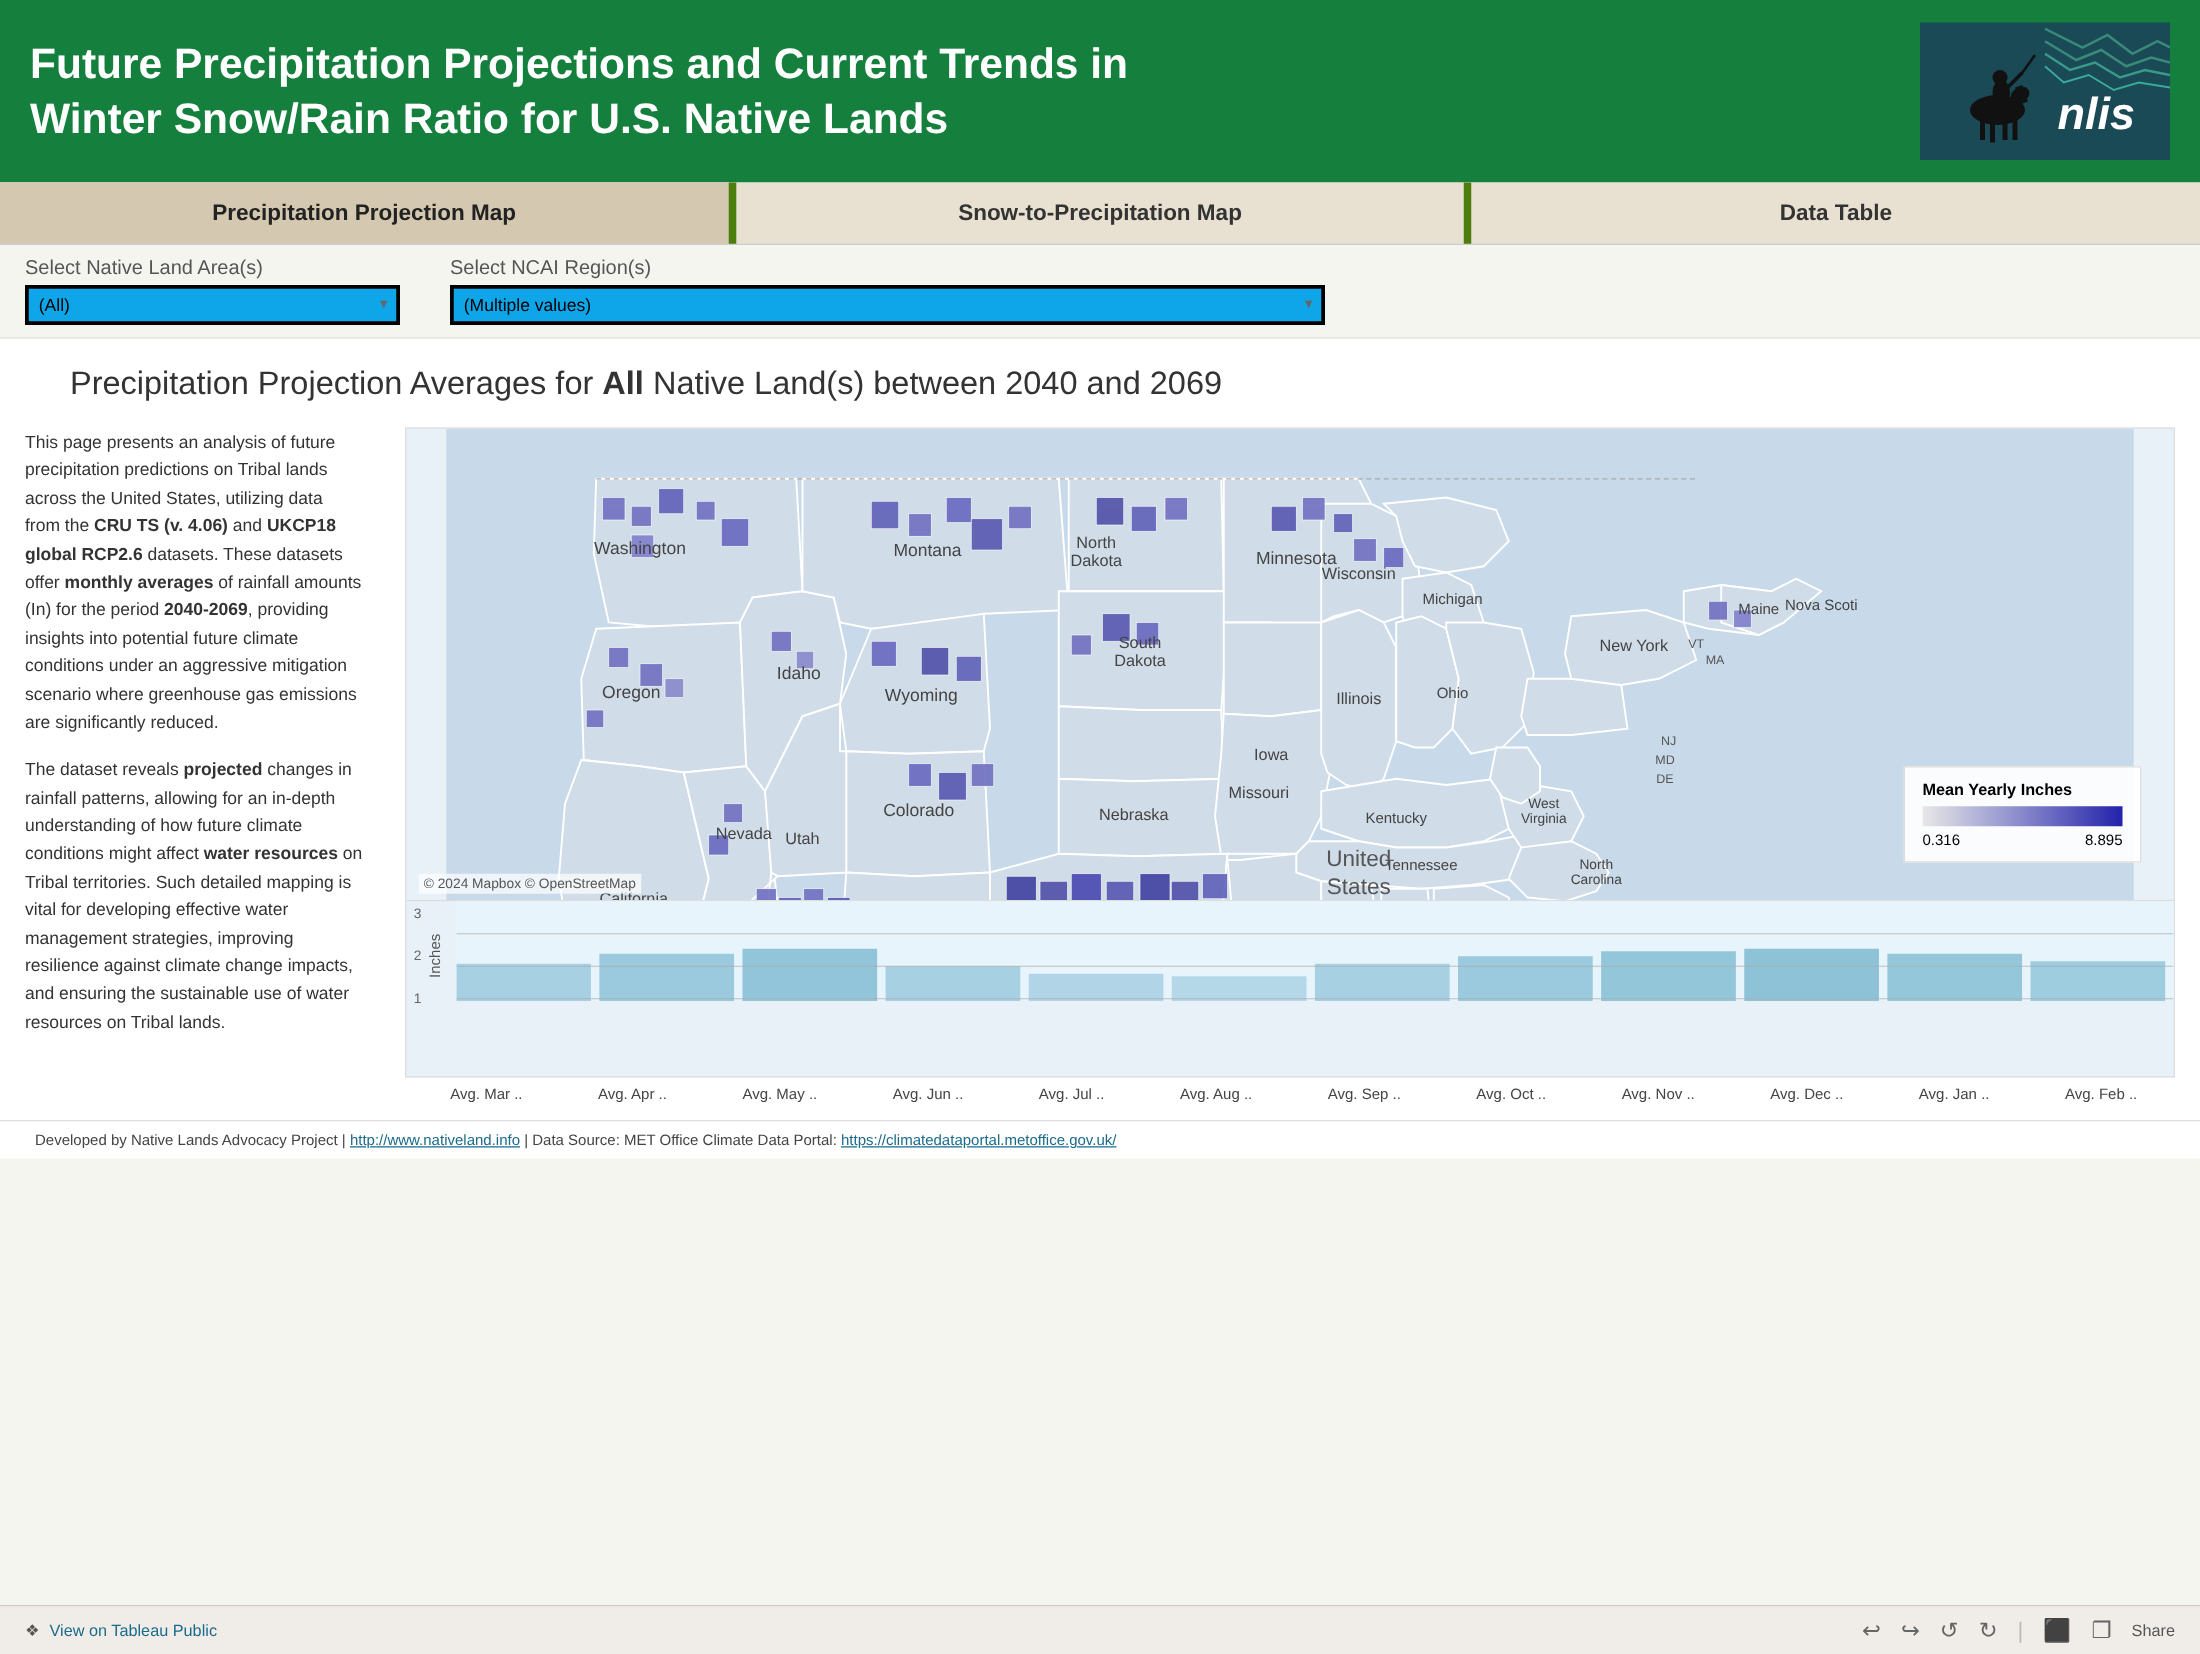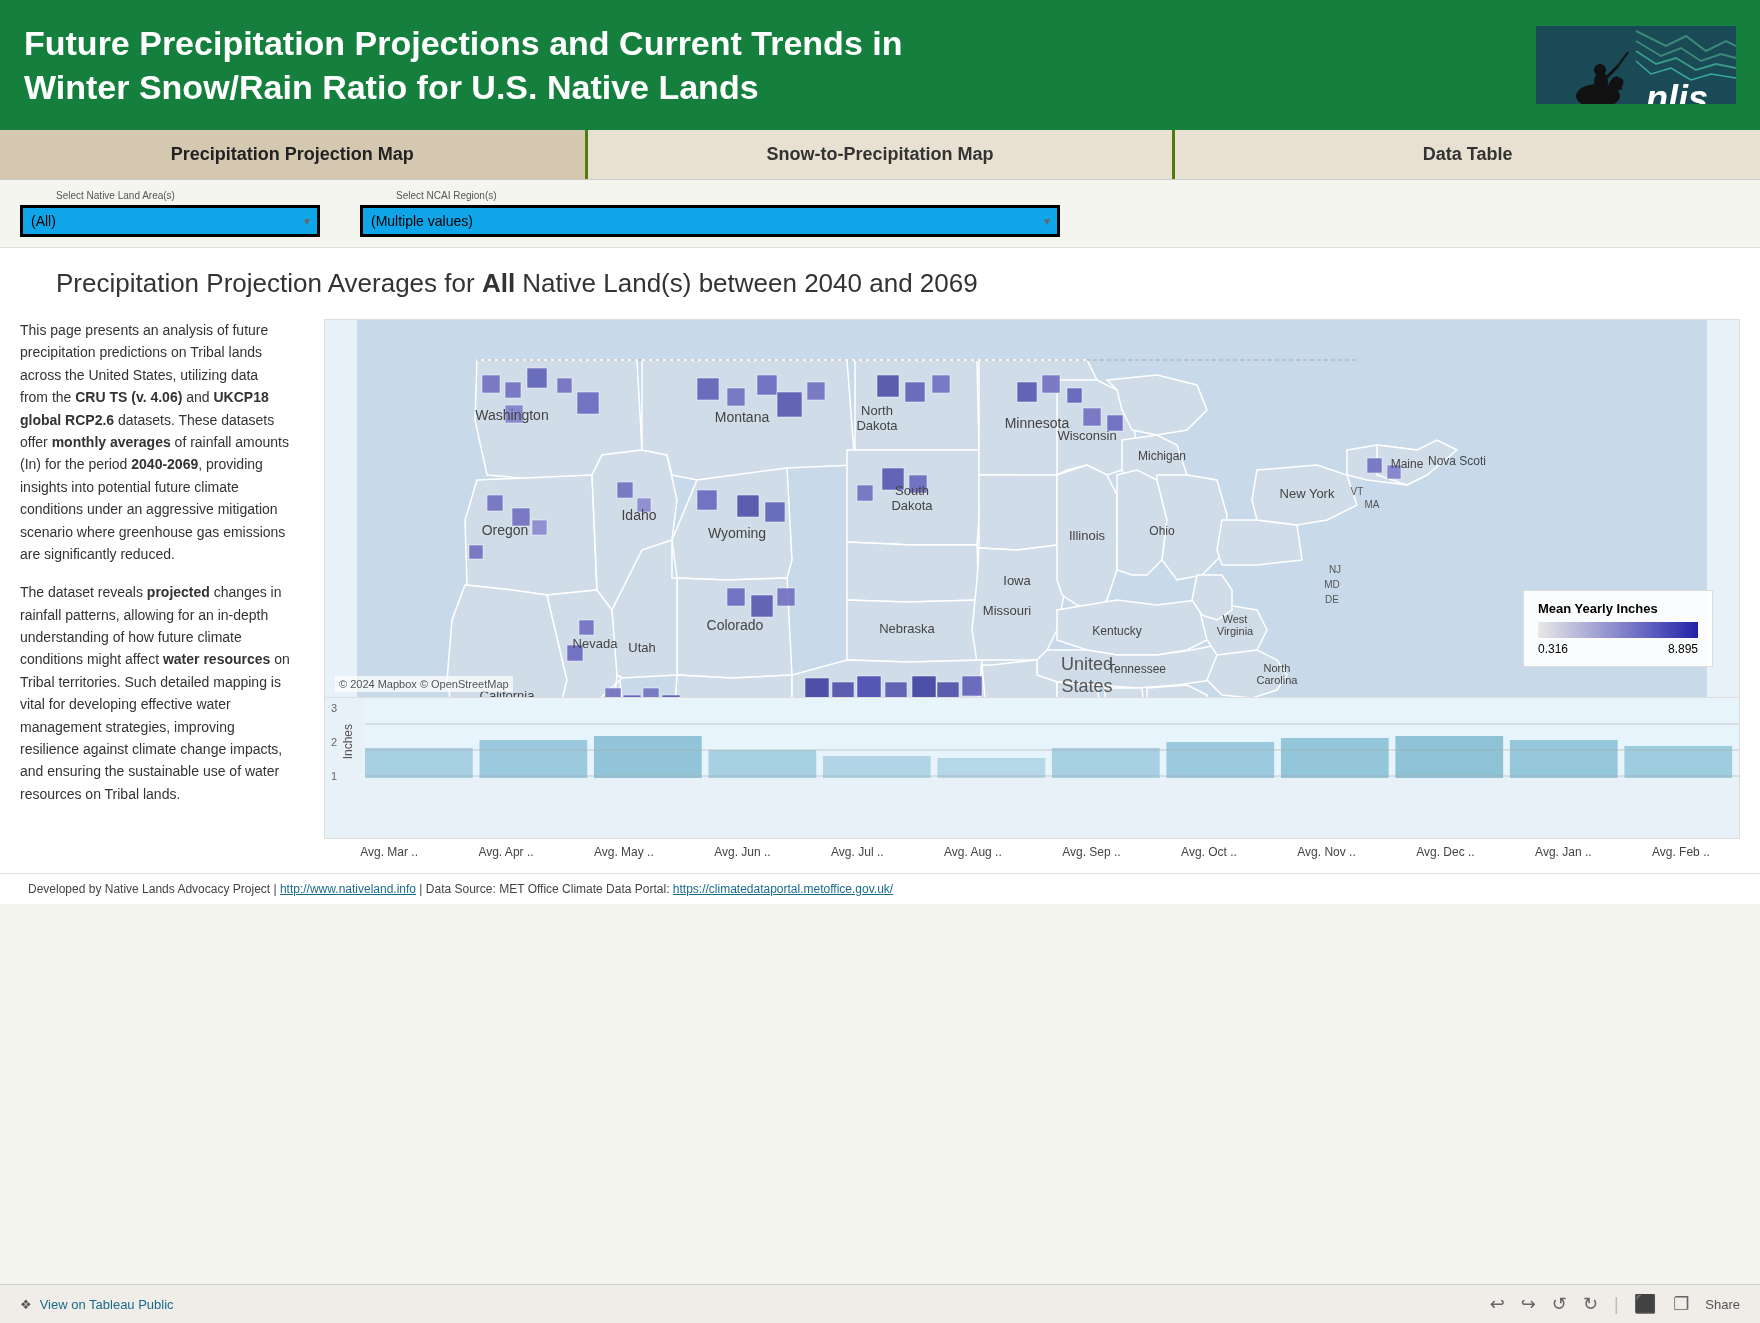--- a/index.html
+++ b/index.html
@@ -22,21 +22,21 @@
       max-width: 900px;
     }
     .header-logo {
       display: flex;
       align-items: center;
       gap: 0;
     }
     .logo-box {
       background: #1a4a55;
       width: 200px;
-      height: 78px;
+      height: 110px;
       display: flex;
       align-items: center;
       justify-content: center;
       position: relative;
       overflow: hidden;
       margin-left: 24px;
     }
 
     
     .tabs {
@@ -44,21 +44,21 @@
       background: #e8e0d0;
       border-bottom: 1px solid #ccc;
     }
     .tab {
       flex: 1;
       text-align: center;
       padding: 14px 20px;
       font-size: 18px;
       font-weight: bold;
       cursor: pointer;
-      border-right: 3px solid #4d7c0f;
+      border-right: 6px solid #4d7c0f;
       color: #333;
     }
     .tab.active {
       background: #d4c9b0;
       color: #222;
     }
     .tab:last-child { border-right: none; }
 
     
     .filters {
@@ -68,23 +68,22 @@
       gap: 40px;
       align-items: flex-end;
       border-bottom: 1px solid #ddd;
     }
     .filter-group {
       display: flex;
       flex-direction: column;
       gap: 4px;
     }
     .filter-label {
-      font-size: 10px;
+      font-size: 16px;
       color: #555;
-      margin-left: 36px;
     }
     .filter-select {
       border: 3px solid #000000;
       background: #0ea5e9;
       padding: 5px 30px 5px 8px;
       font-size: 14px;
       appearance: none;
       -webkit-appearance: none;
       cursor: pointer;
       min-width: 300px;

